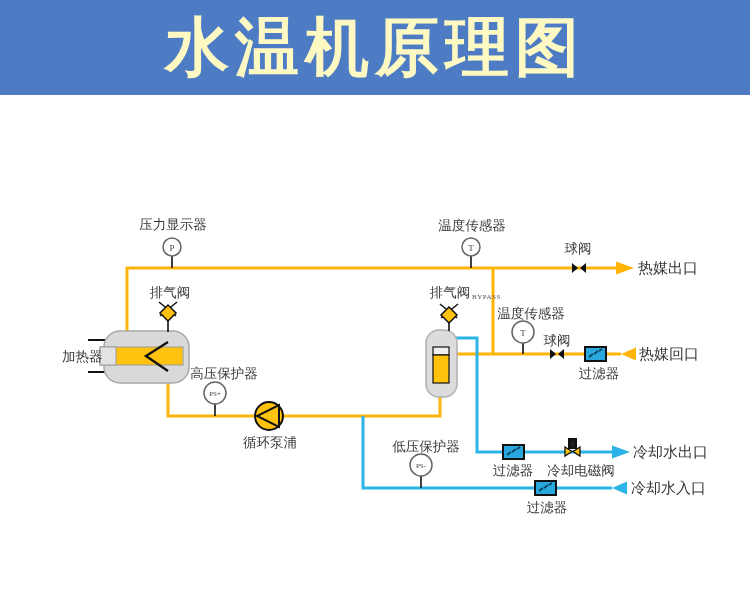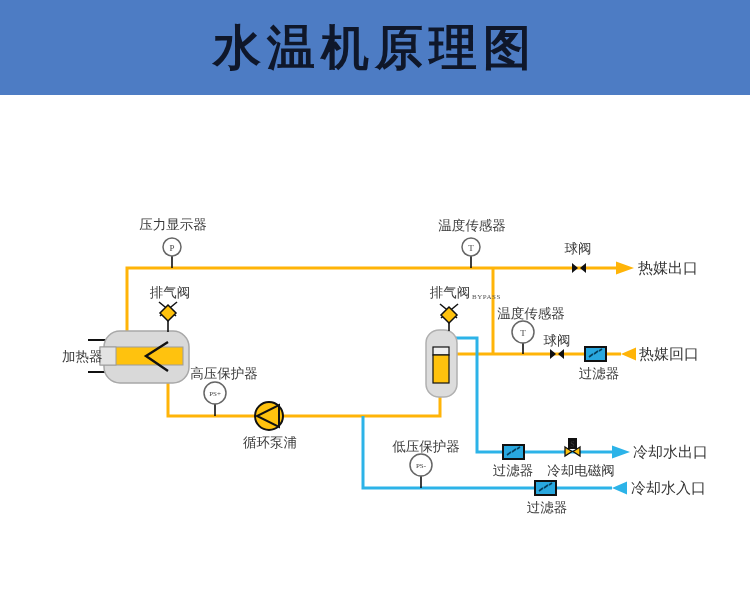--- a/index.html
+++ b/index.html
@@ -1,20 +1,20 @@
 <!DOCTYPE html>
 <html><head>
 <meta charset="utf-8">
 <style>
   html,body{margin:0;padding:0;background:#ffffff;}
   .page{width:750px;height:597px;position:relative;background:#fff;overflow:hidden;
         font-family:"Liberation Serif", serif;}
   .banner{position:absolute;left:0;top:0;width:750px;height:95px;background:#4d7cc4;
           display:flex;align-items:center;justify-content:center;}
-  .banner h1{margin:0;color:#0f172a;font-size:48px;font-weight:bold;letter-spacing:6px;
+  .banner h1{margin:0;color:#fef9c3;font-size:64px;font-weight:bold;letter-spacing:6px;
              font-family:"Liberation Serif", serif;}
   svg{position:absolute;left:0;top:95px;display:block;}
   text{font-family:"Liberation Serif", serif;fill:#3a3a3a;}
   .lbl{font-size:13.5px;}
   .port{font-size:15px;fill:#333;}
   .gauge-letter{font-size:9px;fill:#444;}
   .gauge-letter-sm{font-size:7px;fill:#444;}
   .tiny{font-size:7px;fill:#555;letter-spacing:0.5px;}
   .hot{stroke:#ffb408;stroke-width:3;fill:none;}
   .cold{stroke:#2cb3e8;stroke-width:3;fill:none;}

